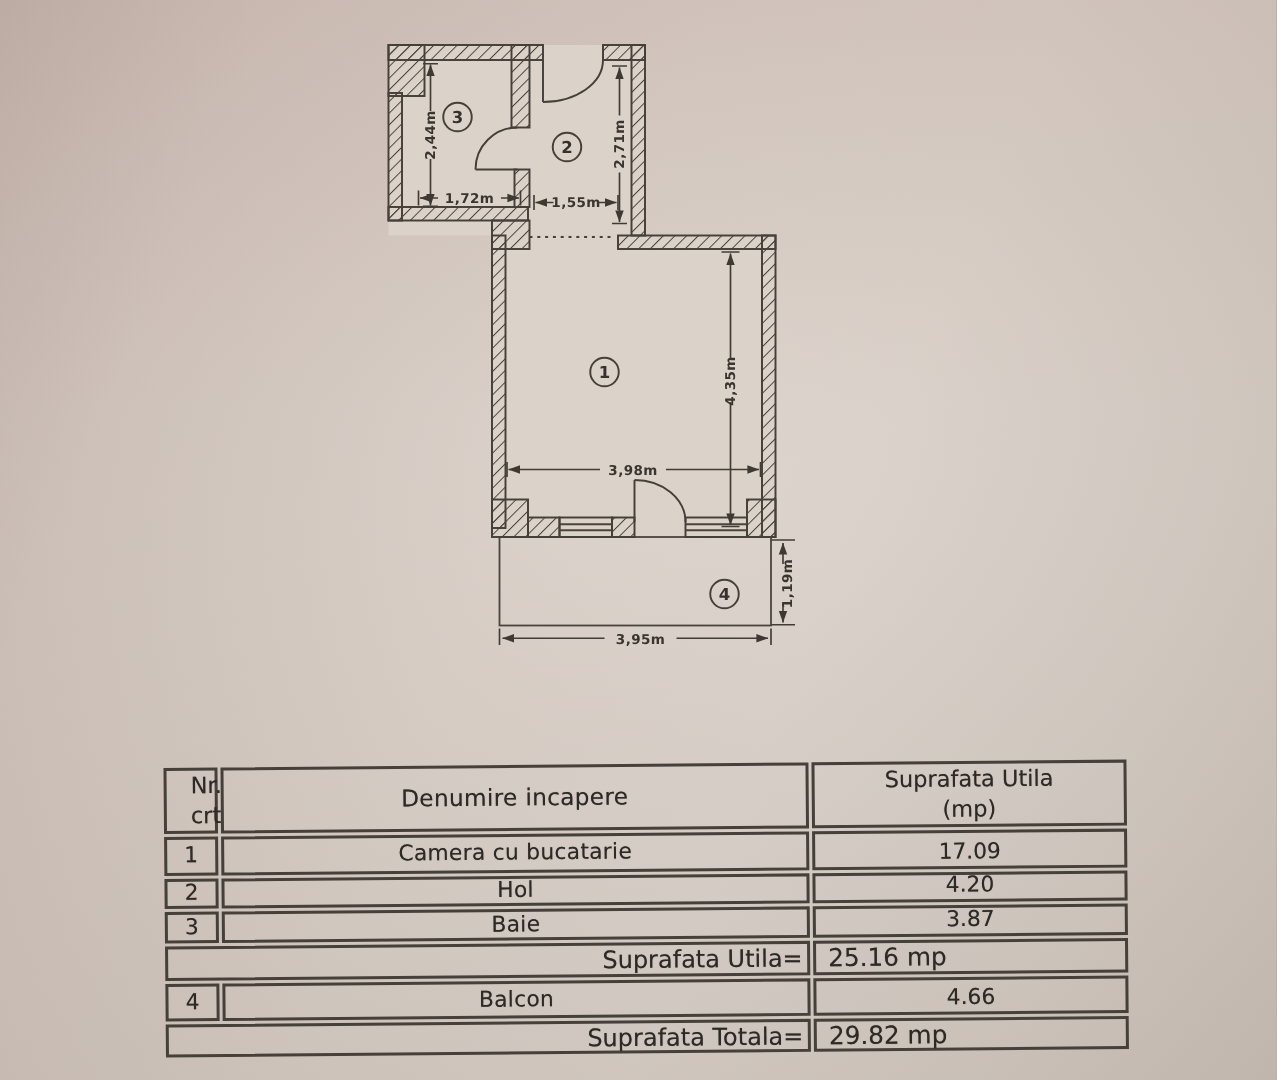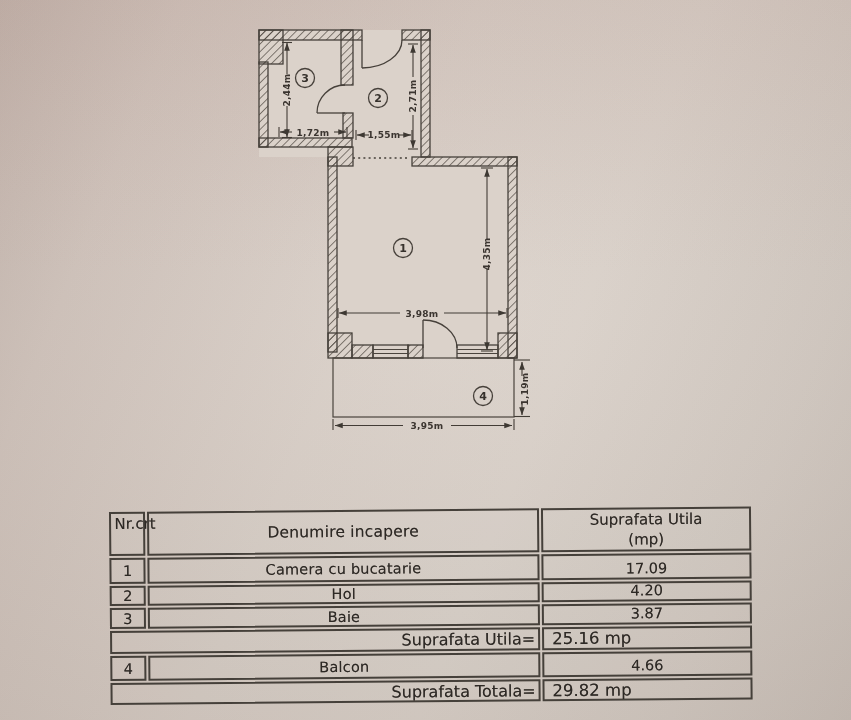--- a/index.html
+++ b/index.html
@@ -23,21 +23,21 @@
   .table-wrap{
     position:absolute;left:110px;top:512px;width:642px;
     transform:rotate(-0.5deg);transform-origin:0 60%;
     color:#2d2925;text-shadow:0 0 0.5px rgba(50,44,38,0.55);
   }
   .trow{display:flex;gap:2px;margin-bottom:2px;}
   .cell{border:2px solid #45403a;box-sizing:border-box;display:flex;background:rgba(255,255,255,0.02);}
   .c-nr{width:36px;align-items:center;justify-content:center;font-size:14.5px;}
   .c-name{width:392px;align-items:center;justify-content:center;font-size:14.5px;letter-spacing:0.2px;}
   .c-area{width:210px;align-items:flex-end;justify-content:center;padding-bottom:1px;font-size:14.5px;}
-  .hdr-nr{flex-direction:row;align-items:flex-start;justify-content:center;padding-left:16px;font-size:15px;line-height:1.35;}
+  .hdr-nr{flex-direction:column;align-items:flex-start;justify-content:center;padding-left:16px;font-size:15px;line-height:1.35;}
   .hdr-name{font-size:15.5px;}
   .hdr-area{flex-direction:column;align-items:center;justify-content:center;font-size:15px;line-height:1.35;padding-bottom:0;}
   .c-sumlab{width:430px;align-items:center;justify-content:flex-end;padding-right:3px;font-size:16px;}
   .c-sumval{width:210px;align-items:center;justify-content:flex-start;padding-left:8px;font-size:16.5px;}
   .rh{height:44px}.r1{height:26px}.r2{height:20px}.r3{height:21px}
   .rs{height:23px}.r4{height:25px}.rt{height:22px}
 </style>
 </head>
 <body>
 

